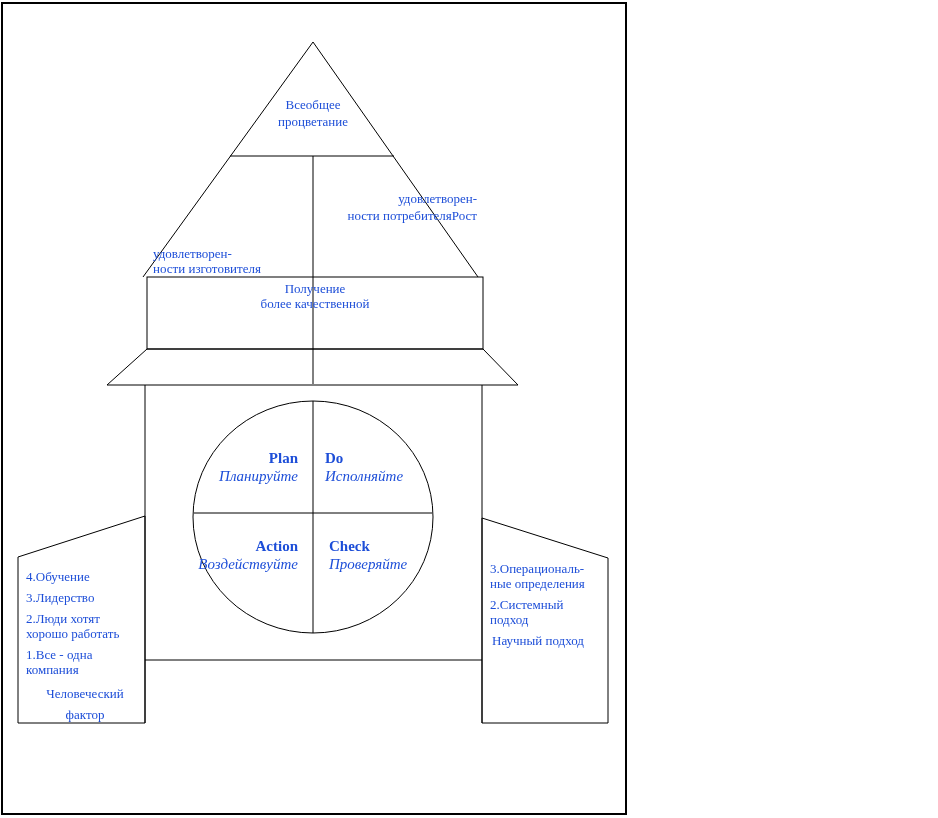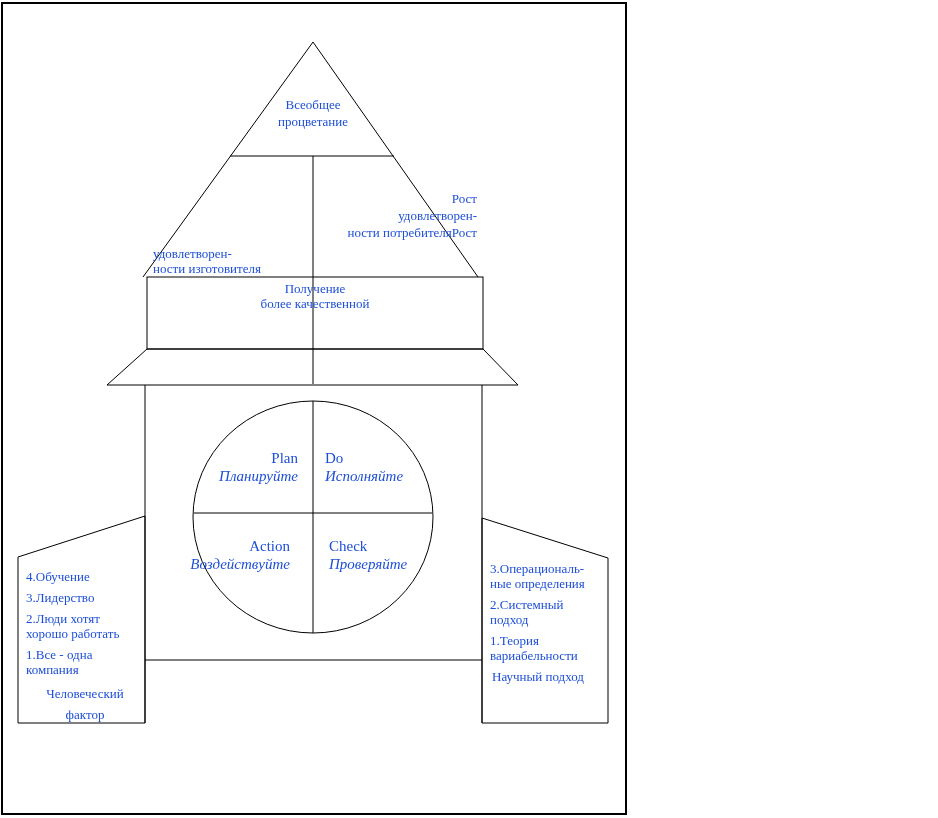--- a/index.html
+++ b/index.html
@@ -18,25 +18,25 @@
   svg.lines{position:absolute;left:0;top:0;}
   .txt{position:absolute;font-size:13px;line-height:15px;}
   .center{text-align:center;}
   .right{text-align:right;}
   .top-title{left:213px;top:96px;width:200px;line-height:17px;}
   .right-growth{left:277px;top:190px;width:200px;line-height:17px;}
   .left-growth{left:153px;top:246px;width:200px;}
   .box-text{left:147px;top:281px;width:336px;}
   .foundation{left:147px;top:358px;width:336px;}
   .quad{width:150px;line-height:18px;font-size:15px;}
-  .quad .en{font-weight:normal;}
+  .quad .en{font-weight:bold;}
   .quad .ru{font-style:italic;}
   .q-plan{left:148px;top:449px;text-align:right;}
   .q-do{left:325px;top:449px;}
-  .q-action{left:140px;top:537px;text-align:right;}
+  .q-action{left:148px;top:537px;text-align:right;}
   .q-check{left:329px;top:537px;}
   .panel{width:118px;}
   .panel p{margin:0 0 6px 0;white-space:pre-line;}
   .panel-left{left:26px;top:569px;}
   .panel-right{left:490px;top:561px;}
   .caption{margin-top:8px;line-height:21px;text-align:center;white-space:pre-line;}
   .caption-right{margin-top:8px;padding-left:2px;}
 </style>
 </head>
 <body>
@@ -69,21 +69,20 @@
     <polygon points="18,557 145,516 145,723 18,723"></polygon>
     <polygon points="482,518 608,558 608,723 482,723"></polygon>
   </svg>
 
   <div class="txt top-title center">
     <div>Всеобщее</div>
     <div>процветание</div>
   </div>
 
   <div class="txt right-growth right">
-    <div>Рост</div>
     <div>удовлетворен-</div>
     <div>ности потребителяРост</div>
   </div>
 
   <div class="txt left-growth">
     <div>удовлетворен-</div>
     <div>ности изготовителя</div>
   </div>
 
   <div class="txt box-text center">
@@ -118,18 +117,16 @@
 компания</p>
     <p class="caption">Человеческий
 фактор</p>
   </div>
 
   <div class="txt panel panel-right">
     <p>3.Операциональ-
 ные определения</p>
     <p>2.Системный
 подход</p>
-    <p>1.Теория
-вариабельности</p>
     <p class="caption-right">Научный подход</p>
   </div>
 
 </div>
 
 </body></html>

